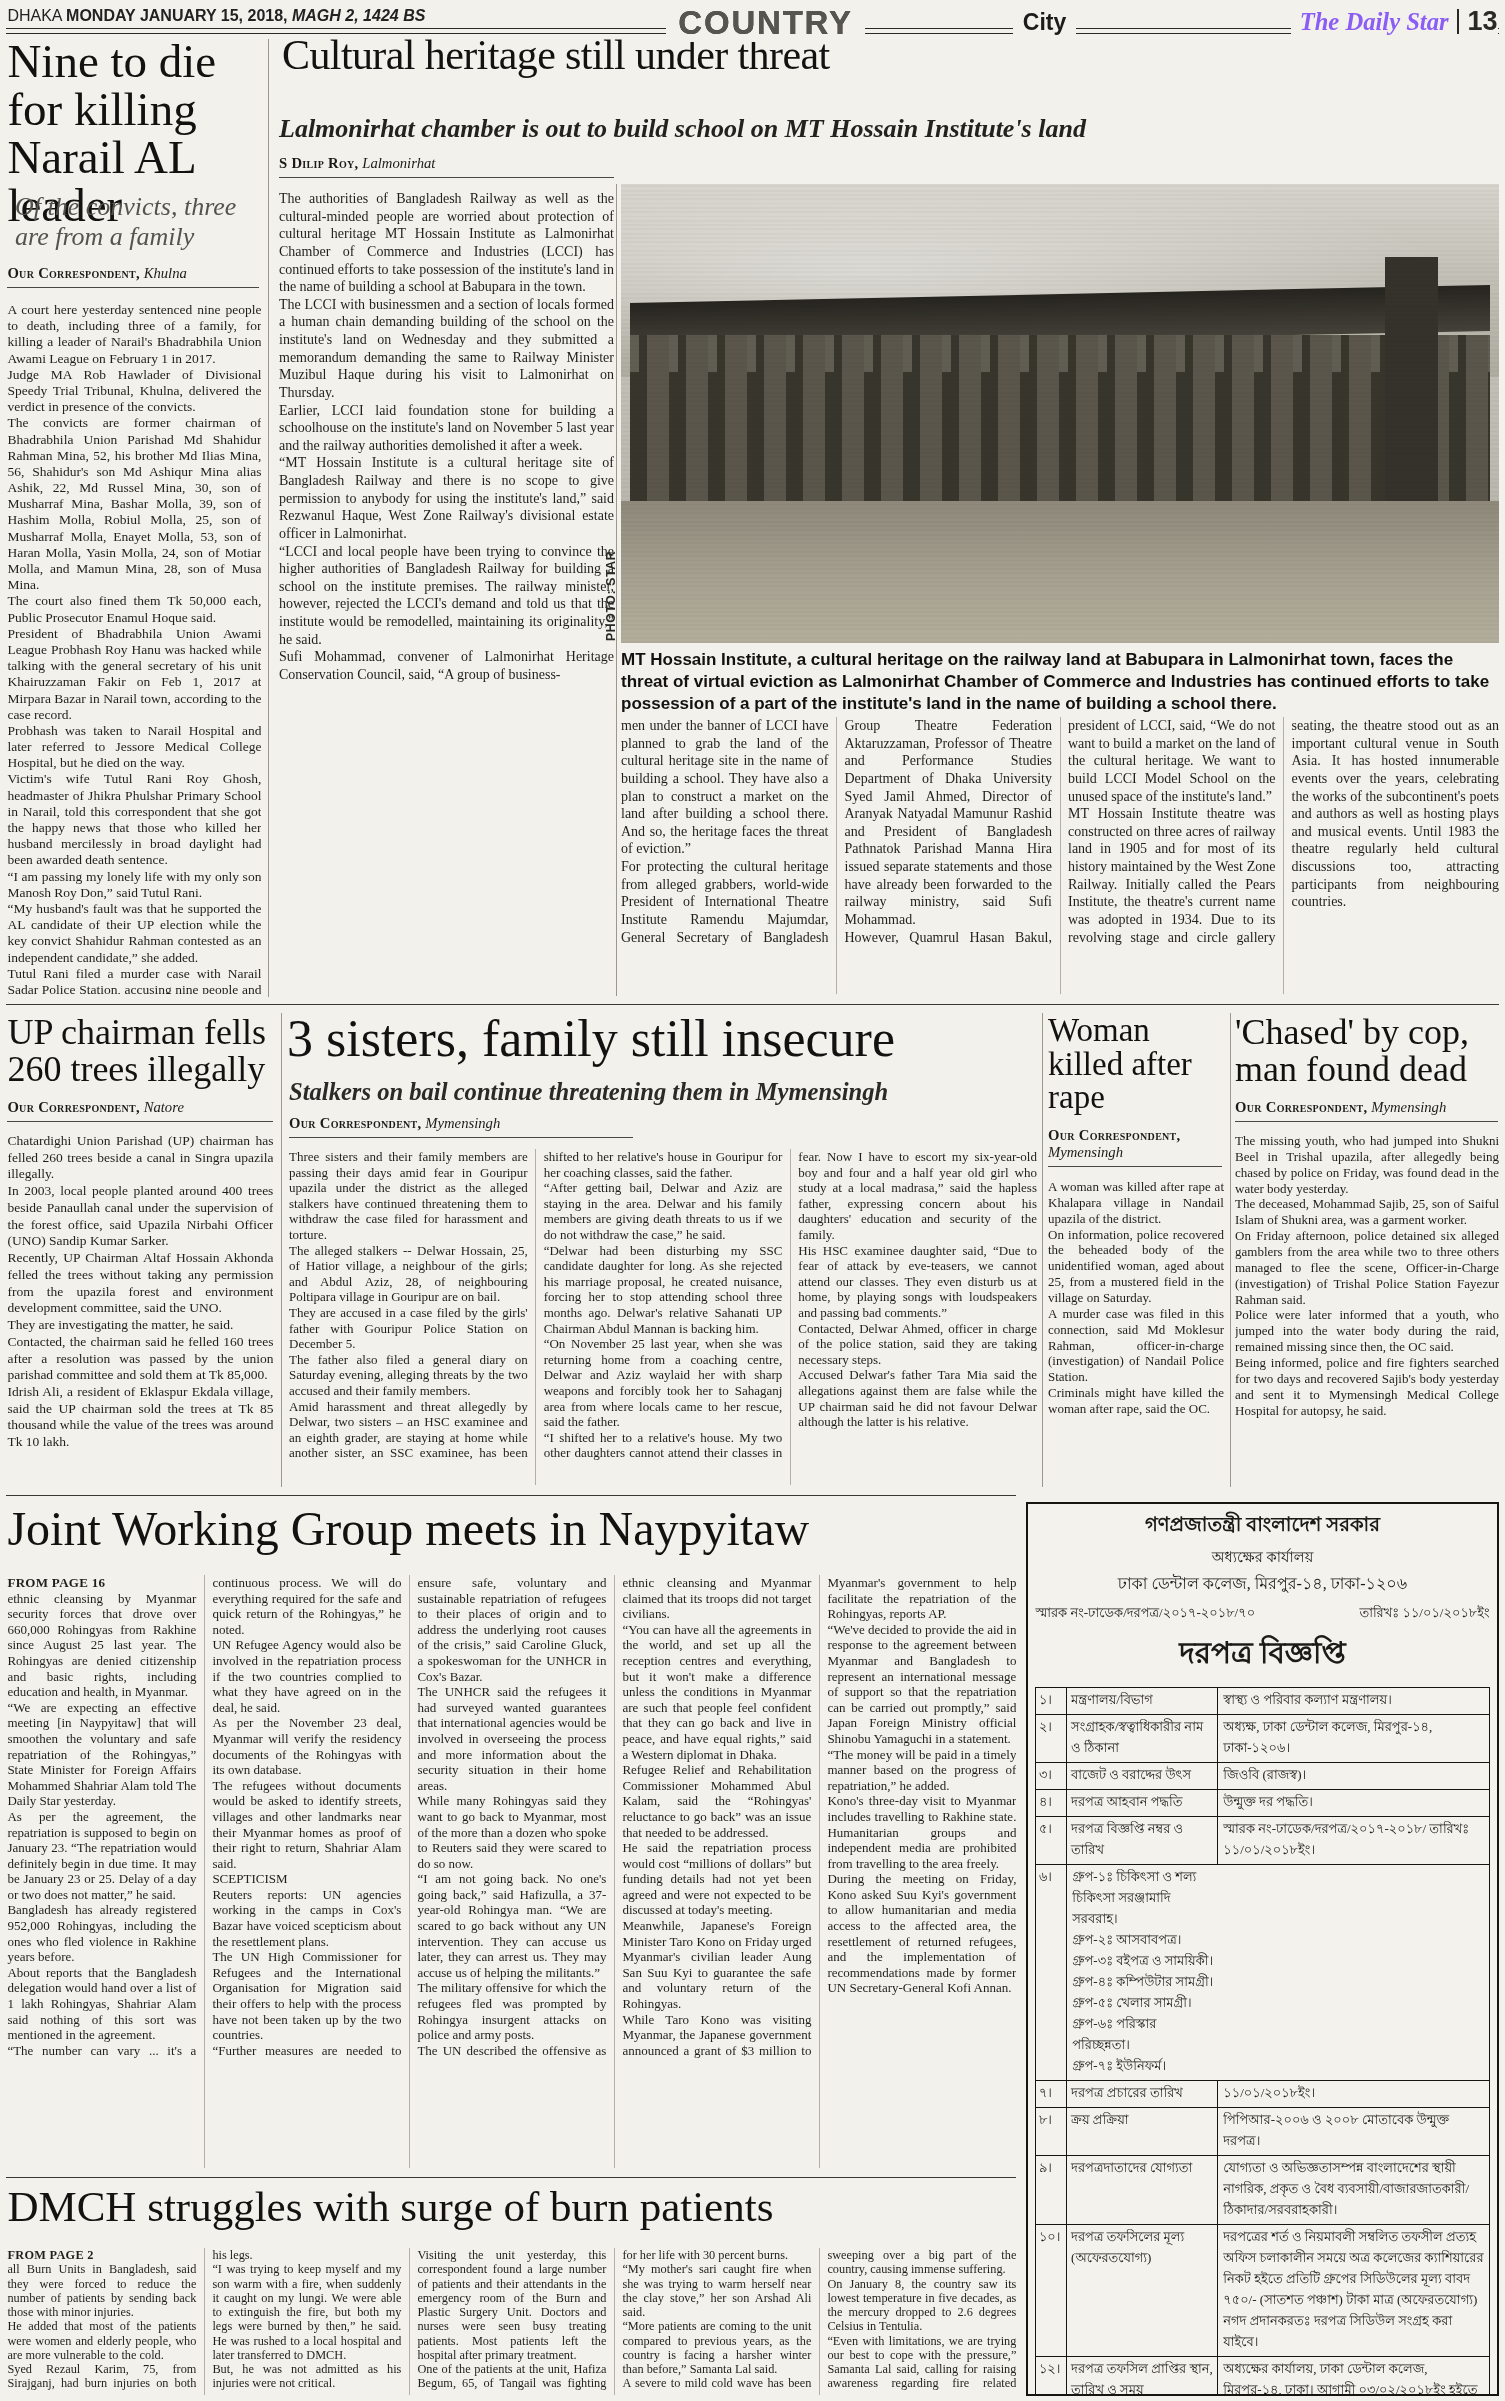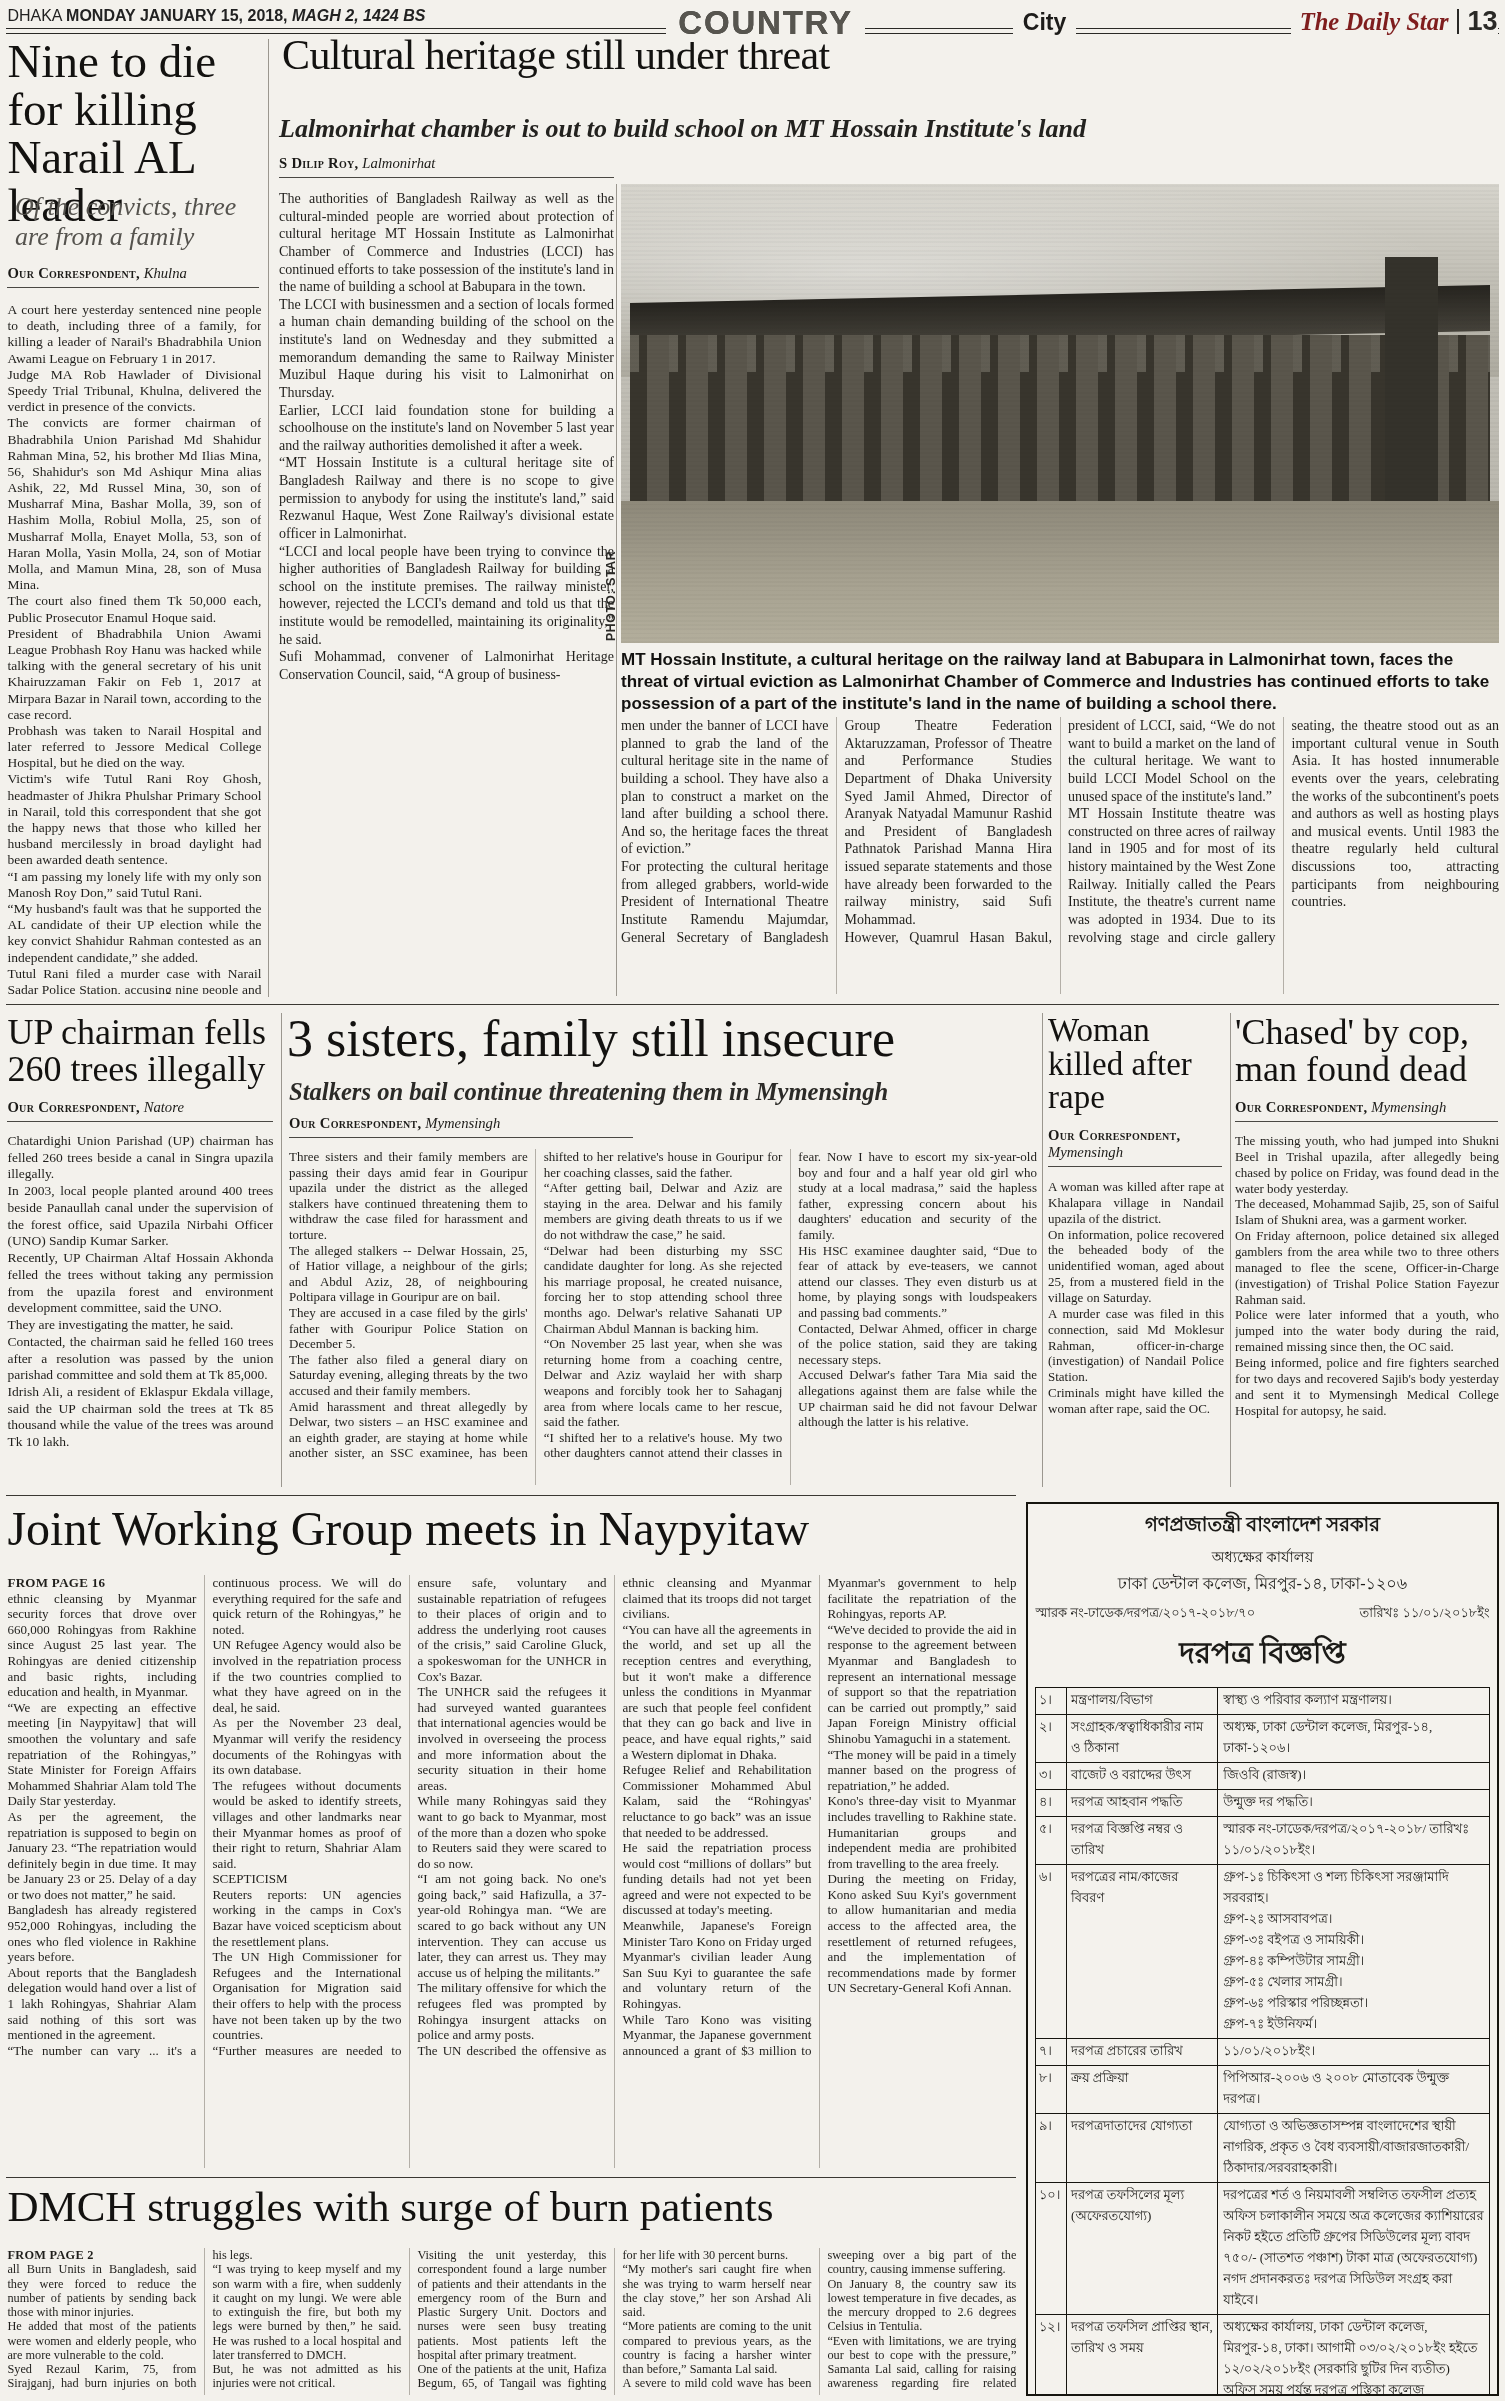--- a/index.html
+++ b/index.html
@@ -12,21 +12,21 @@
             font-size:16px;color:#222;background:#f3f1ec;padding-right:8.6px;z-index:2;}
   .dateline .b{font-weight:700;}
   .dateline .i{font-weight:700;font-style:italic;}
   .section-name{position:absolute;left:666px;top:3.7px;z-index:2;background:#f3f1ec;padding:0 12.3px;
             font-family:"Liberation Sans",sans-serif;font-weight:700;font-size:33px;
             letter-spacing:1.8px;color:#57554f;text-shadow:0 0 0.6px #2e2d2a;}
   .edition{position:absolute;left:1013px;top:8.6px;z-index:2;background:#f3f1ec;padding:0 9.8px;
             font-family:"Liberation Sans",sans-serif;font-weight:700;font-size:23px;color:#1d1c1a;}
   .paper{position:absolute;right:7.4px;top:6.1px;z-index:2;background:#f3f1ec;padding-left:8.6px;
          display:flex;align-items:center;gap:8.6px;}
-  .paper .logo{font-family:"Liberation Serif",serif;font-weight:700;font-style:italic;font-size:24.6px;color:#7f1d1d;}
+  .paper .logo{font-family:"Liberation Serif",serif;font-weight:700;font-style:italic;font-size:24.6px;color:#8b5cf6;}
   .paper .sep{width:1.8px;height:24.6px;background:#2a2926;}
   .paper .pno{font-family:"Liberation Sans",sans-serif;font-weight:700;font-size:27px;color:#2a2926;}
   
   .headline{font-weight:400;color:#131210;line-height:1.02;}
   .subhead{font-style:italic;}
   .byline{font-size:14.7px;border-bottom:1.2px solid #4a4843;padding-bottom:4.9px;}
   .byline .who{font-variant:small-caps;font-weight:700;letter-spacing:0.3px;}
   .byline .where{font-style:italic;}
   .body{white-space:pre-line;text-align:justify;overflow:hidden;color:#201f1c;}
   .cols{column-gap:16px;column-rule:0.6px solid #b3afa7;}
@@ -303,21 +303,20 @@
           <div class="ad-label">দরপত্র আহবান পদ্ধতি</div>
           <div class="ad-value">উন্মুক্ত দর পদ্ধতি।</div>
         </div>
         <div class="ad-row">
           <div class="ad-no">৫।</div>
           <div class="ad-label">দরপত্র বিজ্ঞপ্তি নম্বর ও তারিখ</div>
           <div class="ad-value">স্মারক নং-ঢাডেক/দরপত্র/২০১৭-২০১৮/ তারিখঃ ১১/০১/২০১৮ইং।</div>
         </div>
         <div class="ad-row">
           <div class="ad-no">৬।</div>
-          <div class="ad-label">দরপত্রের নাম/কাজের বিবরণ</div>
           <div class="ad-value">গ্রুপ-১ঃ চিকিৎসা ও শল্য চিকিৎসা সরঞ্জামাদি সরবরাহ।
 গ্রুপ-২ঃ আসবাবপত্র।
 গ্রুপ-৩ঃ বইপত্র ও সাময়িকী।
 গ্রুপ-৪ঃ কম্পিউটার সামগ্রী।
 গ্রুপ-৫ঃ খেলার সামগ্রী।
 গ্রুপ-৬ঃ পরিস্কার পরিচ্ছন্নতা।
 গ্রুপ-৭ঃ ইউনিফর্ম।</div>
         </div>
         <div class="ad-row">
           <div class="ad-no">৭।</div>

